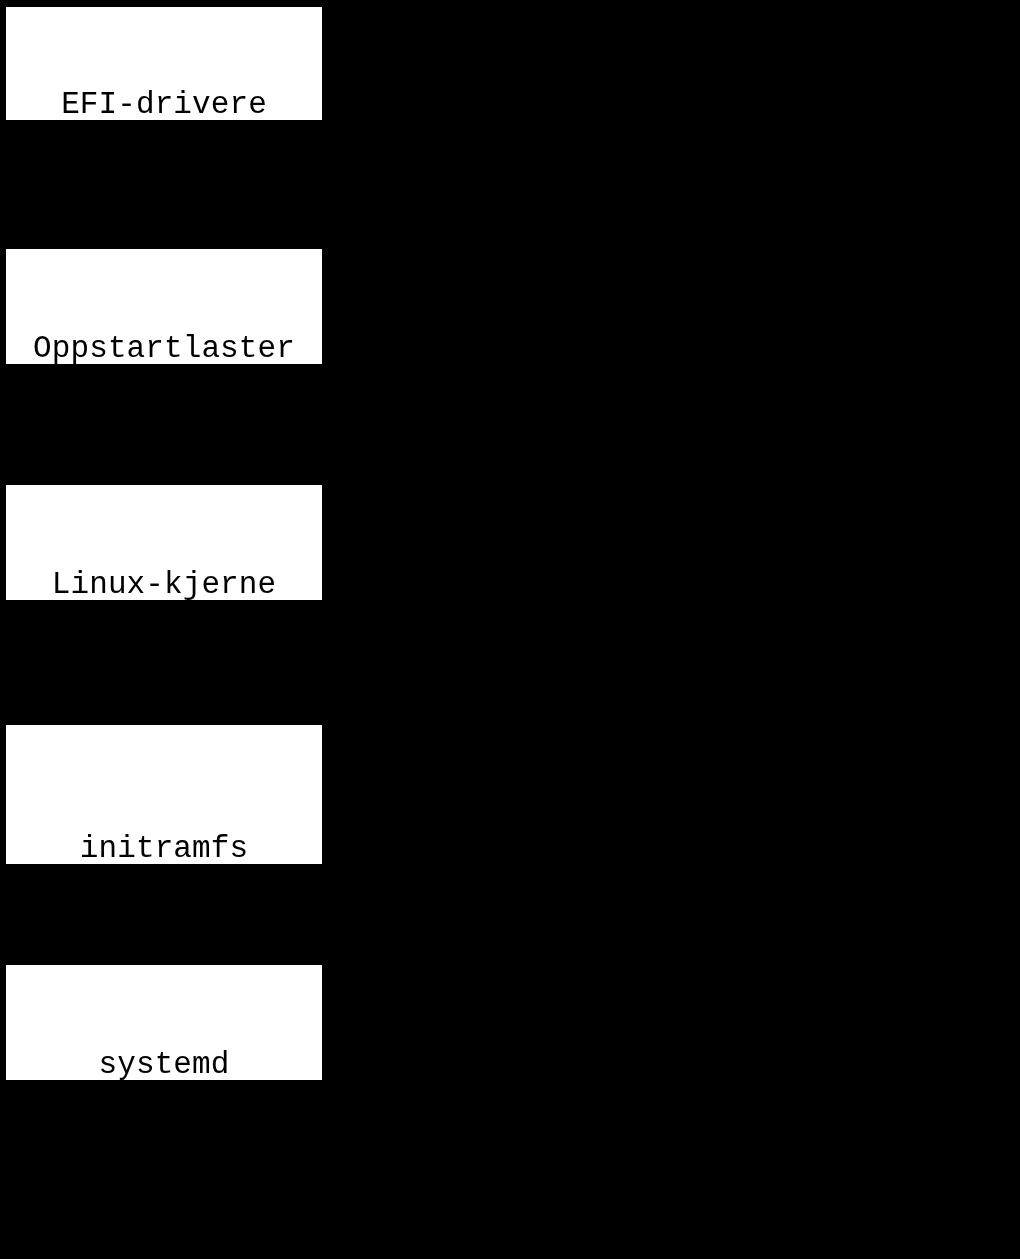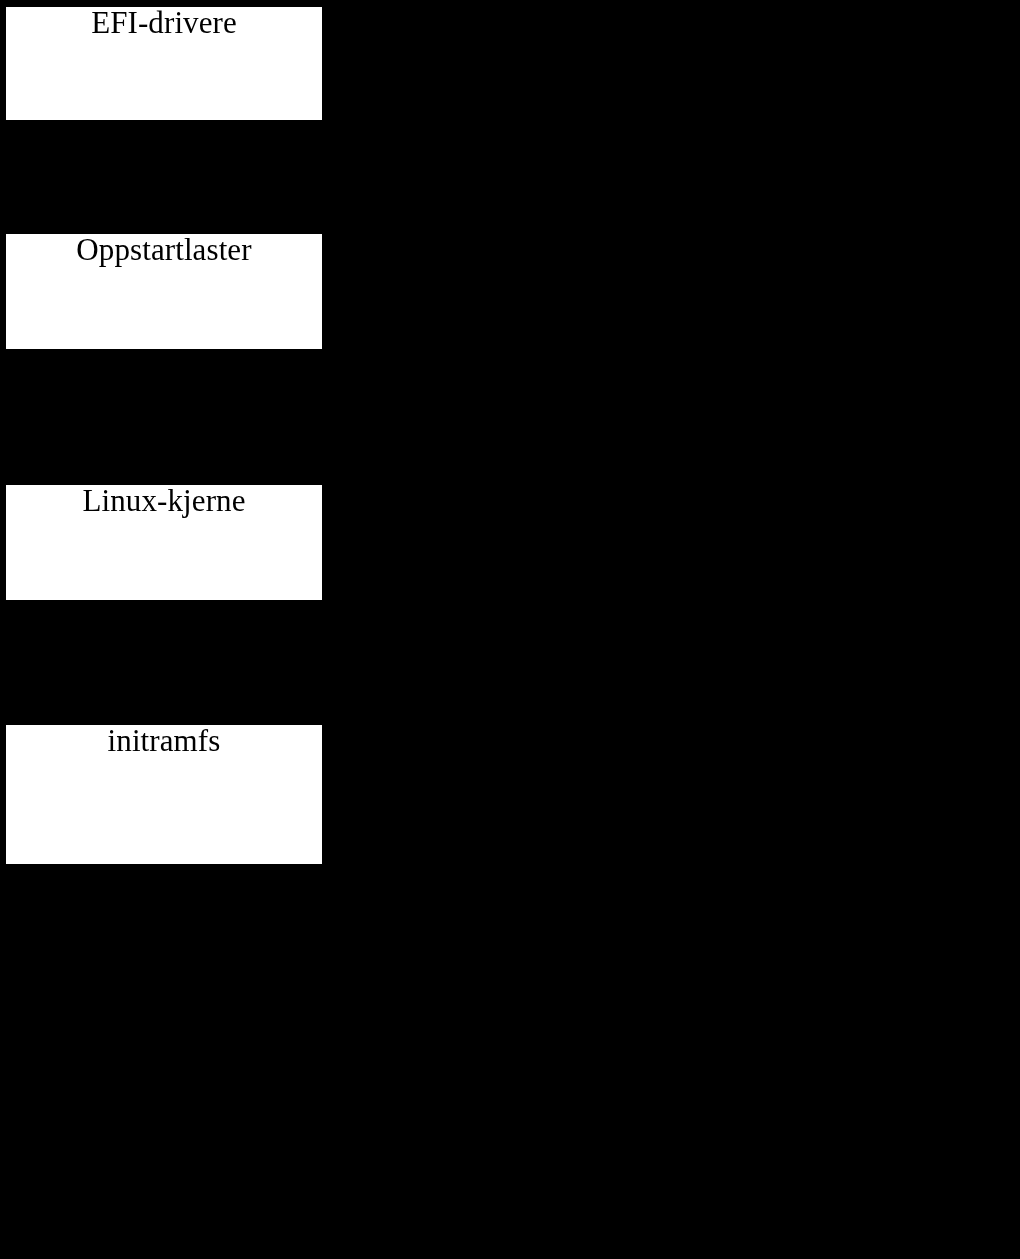--- a/index.html
+++ b/index.html
@@ -12,25 +12,25 @@
     position: relative;
     width: 1020px;
     height: 1259px;
     background: #000000;
     overflow: hidden;
   }
   .node-box {
     position: absolute;
     box-sizing: border-box;
     display: flex;
-    align-items: flex-start;
+    align-items: flex-end;
     justify-content: center;
     background: #ffffff;
     color: #000000;
-    font-family: Liberation Serif, serif;
+    font-family: Liberation Mono, monospace;
     font-size: 31px;
     font-weight: 400;
     line-height: 1;
     letter-spacing: 0.1px;
     white-space: nowrap;
     user-select: none;
   }
   .node-label {
     display: block;
     text-align: center;
@@ -38,26 +38,29 @@
 </style>
 </head>
 <body style="background: rgb(0, 0, 0);">
 
 <div id="canvas" style="background: rgb(0, 0, 0);">
 
   <div class="node-box" style="left: 6px; top: 7px; width: 316px; height: 113px; background: rgb(255, 255, 255); color: rgb(0, 0, 0);">
     <span class="node-label">EFI-drivere</span>
   </div>
 
-  <div class="node-box" style="left: 6px; top: 234px; width: 316px; height: 115px; background: rgb(255, 255, 255); color: rgb(0, 0, 0);">
+  <div class="node-box" style="left: 6px; top: 249px; width: 316px; height: 115px; background: rgb(255, 255, 255); color: rgb(0, 0, 0);">
     <span class="node-label">Oppstartlaster</span>
   </div>
 
   <div class="node-box" style="left: 6px; top: 485px; width: 316px; height: 115px; background: rgb(255, 255, 255); color: rgb(0, 0, 0);">
     <span class="node-label">Linux-kjerne</span>
   </div>
 
   <div class="node-box" style="left: 6px; top: 725px; width: 316px; height: 139px; background: rgb(255, 255, 255); color: rgb(0, 0, 0);">
     <span class="node-label">initramfs</span>
   </div>
 
+  <div class="node-box" style="left: 6px; top: 965px; width: 316px; height: 115px; background: rgb(255, 255, 255); color: rgb(0, 0, 0);">
+    <span class="node-label">systemd</span>
+  </div>
 
 </div>
 
 </body></html>

